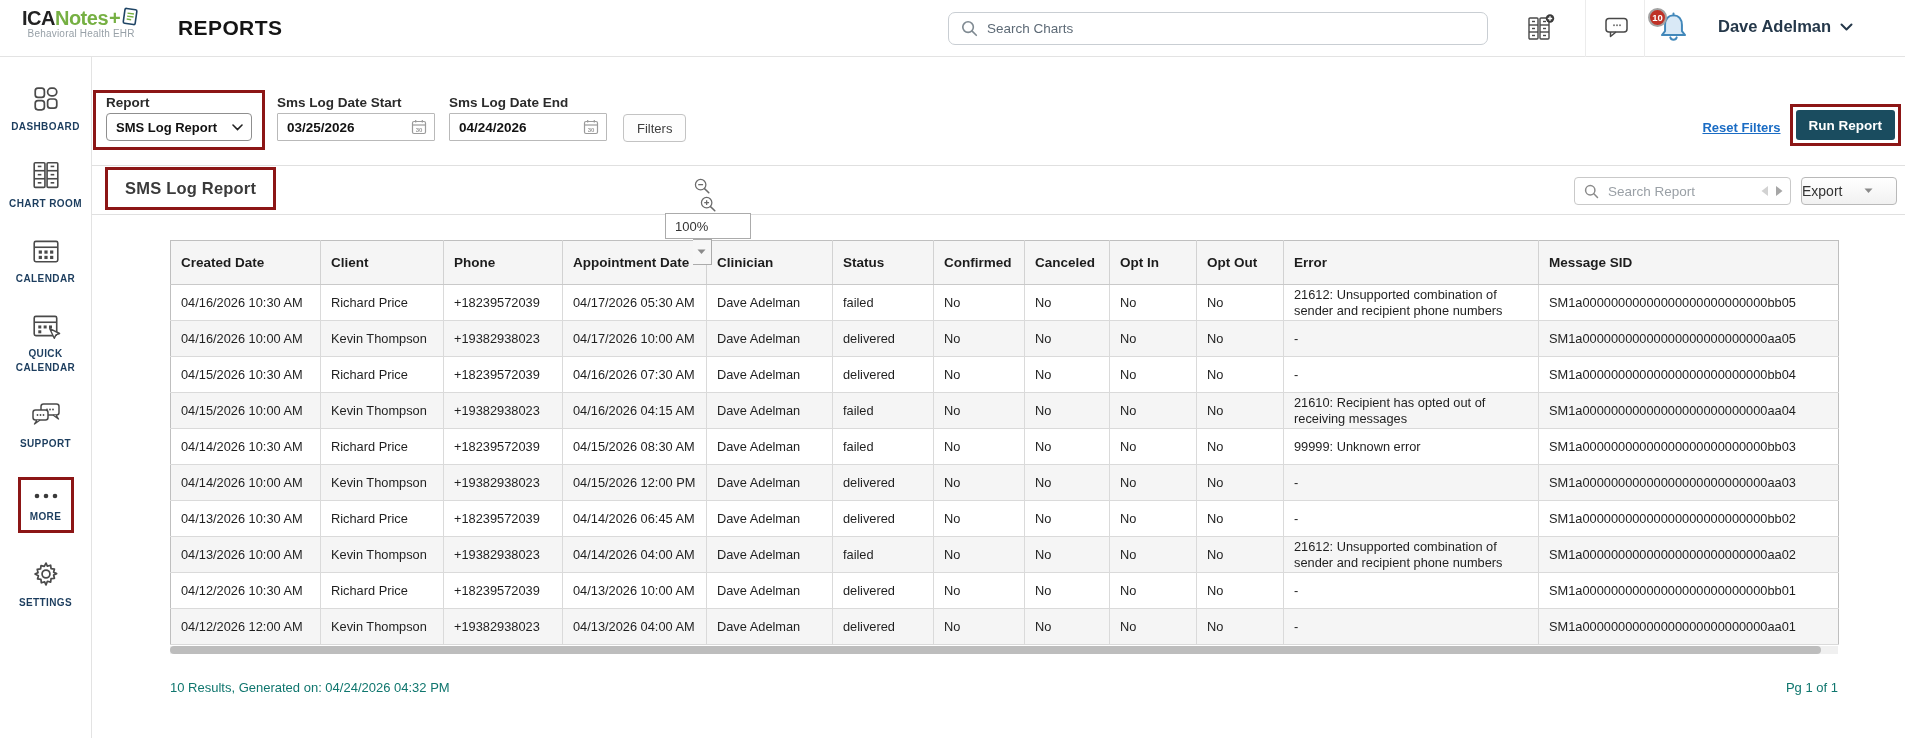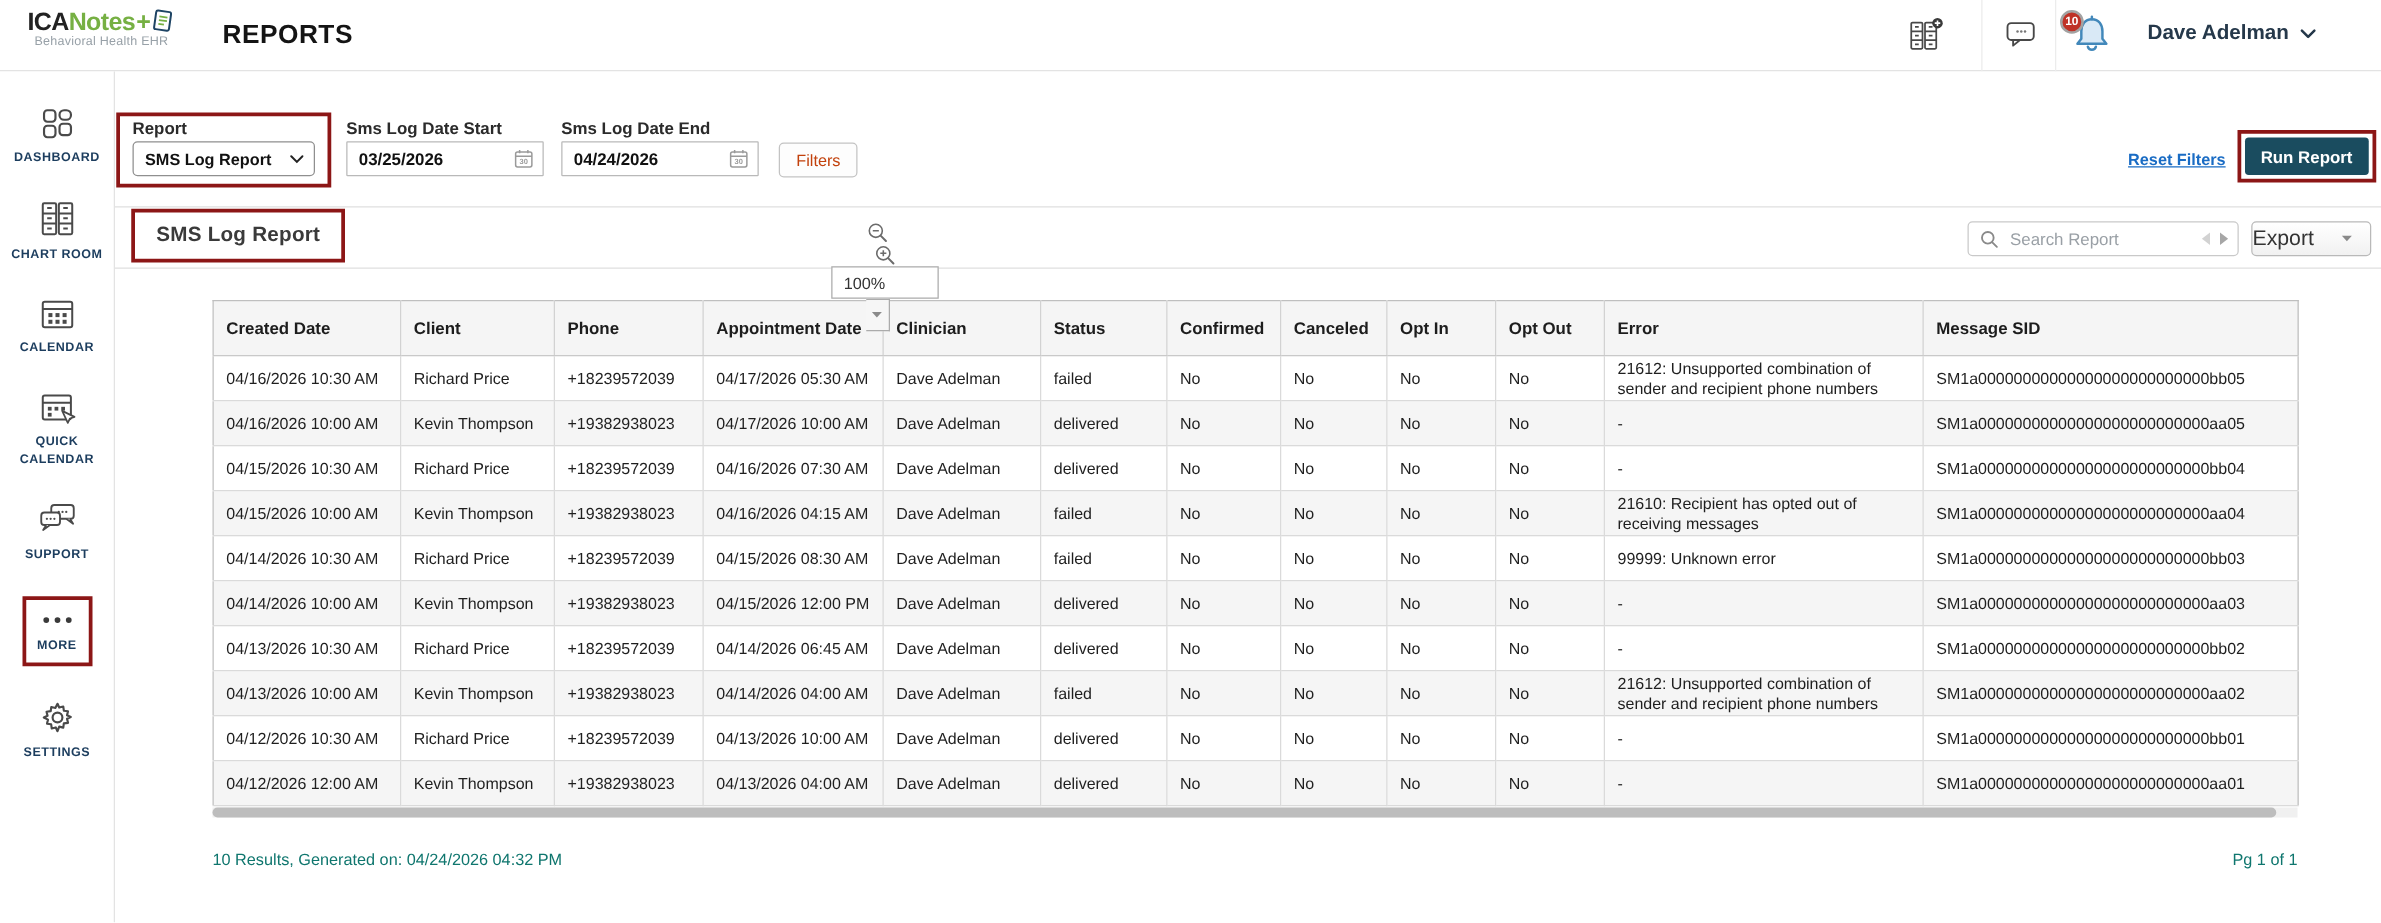--- a/index.html
+++ b/index.html
@@ -44,21 +44,21 @@
   .field label { display:block; font-size:13.5px; font-weight:700; color:#2b2b2b; margin-bottom:3px; }
   .field.offset { margin-top:5px; }
   .select-box { width:146px; height:28px; border:1px solid #8f8f8f; border-radius:4px; background:#fff;
     display:flex; align-items:center; justify-content:space-between; padding:0 8px 0 9px; cursor:pointer;
     font-size:13px; font-weight:700; color:#111; }
   .date-box { width:158px; height:28px; border:1px solid #b9b9b9; border-radius:1px; background:#fff;
     display:flex; align-items:center; justify-content:space-between; padding:0 7px 0 9px; cursor:text;
     font-size:13.5px; font-weight:700; color:#111; }
   .gap12 { width:12px; } .gap14 { width:14px; }
   .filters-btn { margin-top:24px; margin-left:16px; height:28px; padding:0 13px; border:1px solid #c3c3c3; border-radius:4px;
-    background:#fdfdfd; font-size:13px; color:#c2410c; cursor:pointer; font-family:inherit; }
+    background:#fdfdfd; font-size:13px; color:#404040; cursor:pointer; font-family:inherit; }
   .fspacer { flex:1; }
   .reset-link { margin-top:30px; margin-right:9px; font-size:13px; font-weight:700; color:var(--link,#1a6cc4);
     text-decoration:underline; cursor:pointer; white-space:nowrap; }
   .run-anno { margin-top:14px; margin-right:2px; padding:3px; }
   .run-btn { height:30px; padding:0 13px; background:var(--accent_button,#1a4c5f); color:#fff; border:none; border-radius:3px;
     font-size:13.5px; font-weight:700; cursor:pointer; font-family:inherit; }
 
   
   .panel { margin-top:15px; }
   .toolbar { position:relative; height:50px; border-top:1px solid #e0e0e0; border-bottom:1px solid #e0e0e0; }
@@ -68,21 +68,21 @@
   .zbtn { cursor:pointer; display:flex; align-items:center; }
   .zoom-input { margin-left:12px; width:86px; height:26px; border:1px solid #ababab; display:flex; align-items:center;
     padding-left:9px; font-size:13px; color:#333; cursor:text; background:#fff; }
   .zoom-dd { width:19px; height:26px; border:1px solid #ababab; border-left:none; background:#f6f6f6;
     display:flex; align-items:center; justify-content:center; cursor:pointer; }
   .search-report { position:absolute; right:114px; top:11px; width:217px; height:28px; border:1px solid #c9c9c9; border-radius:4px;
     display:flex; align-items:center; padding:0 6px 0 9px; cursor:text; }
   .search-report .ph { color:#9aa0a6; font-size:13.5px; margin-left:9px; flex:1; }
   .nav-arrows { display:flex; align-items:center; gap:6px; }
   .export-btn { position:absolute; right:8px; top:11px; width:96px; height:28px; border:1px solid #b9b9b9; border-radius:4px;
-    background:linear-gradient(#ffffff,#f1f1f1); font-size:17px; color:#333; cursor:pointer; font-family:inherit;
+    background:linear-gradient(#ffffff,#f1f1f1); font-size:14px; color:#333; cursor:pointer; font-family:inherit;
     display:flex; align-items:center; justify-content:flex-start; gap:22px; }
 
   
   .table-wrap { margin:25px 0 0 78px; width:1668px; }
   table { border-collapse:collapse; table-layout:fixed; width:1668px; border:1px solid #bfbfbf; }
   th { height:44px; background:#f5f5f5; text-align:left; font-size:13.5px; font-weight:700; color:#1d1d1d;
     padding:0 8px 0 10px; border-right:1px solid #d2d2d2; border-bottom:1px solid #c9c9c9; }
   th:last-child, td:last-child { border-right:none; }
   td { height:36px; font-size:12.8px; color:#1f1f1f; padding:2px 8px 2px 10px; line-height:1.2;
     border-right:1px solid #dadada; border-bottom:1px solid #dadada; vertical-align:middle; }
@@ -110,20 +110,29 @@
               <line x1="6" y1="10.5" x2="12.5" y2="10.5" stroke="#76b043" stroke-width="1.4"></line>
               <line x1="6" y1="13.5" x2="10.5" y2="13.5" stroke="#76b043" stroke-width="1.4"></line>
             </g>
           </svg>
       </span>
     </div>
     <div class="logo-sub">Behavioral Health EHR</div>
   </div>
   <h1 class="page-title">REPORTS</h1>
 
+  <div class="search-charts">
+    <span>
+      <svg width="17" height="17" viewBox="0 0 18 18">
+          <circle cx="7.5" cy="7.5" r="5.6" fill="none" stroke="#7f8a92" stroke-width="1.7"></circle>
+          <line x1="11.8" y1="11.8" x2="16.2" y2="16.2" stroke="#7f8a92" stroke-width="1.7" stroke-linecap="round"></line>
+        </svg>
+    </span>
+    <span class="ph">Search Charts</span>
+  </div>
 
   <div class="hdr-icon" style="left:1526px;">
     <svg width="29" height="28" viewBox="0 0 29 28">
         <g stroke="#484848" fill="none" stroke-width="1.4">
           <rect x="3" y="4" width="9" height="21" rx="1"></rect>
           <rect x="14" y="4" width="9" height="21" rx="1"></rect>
           <line x1="3" y1="11" x2="12" y2="11"></line>
           <line x1="14" y1="11" x2="23" y2="11"></line>
           <line x1="3" y1="18" x2="12" y2="18"></line>
           <line x1="14" y1="18" x2="23" y2="18"></line>

